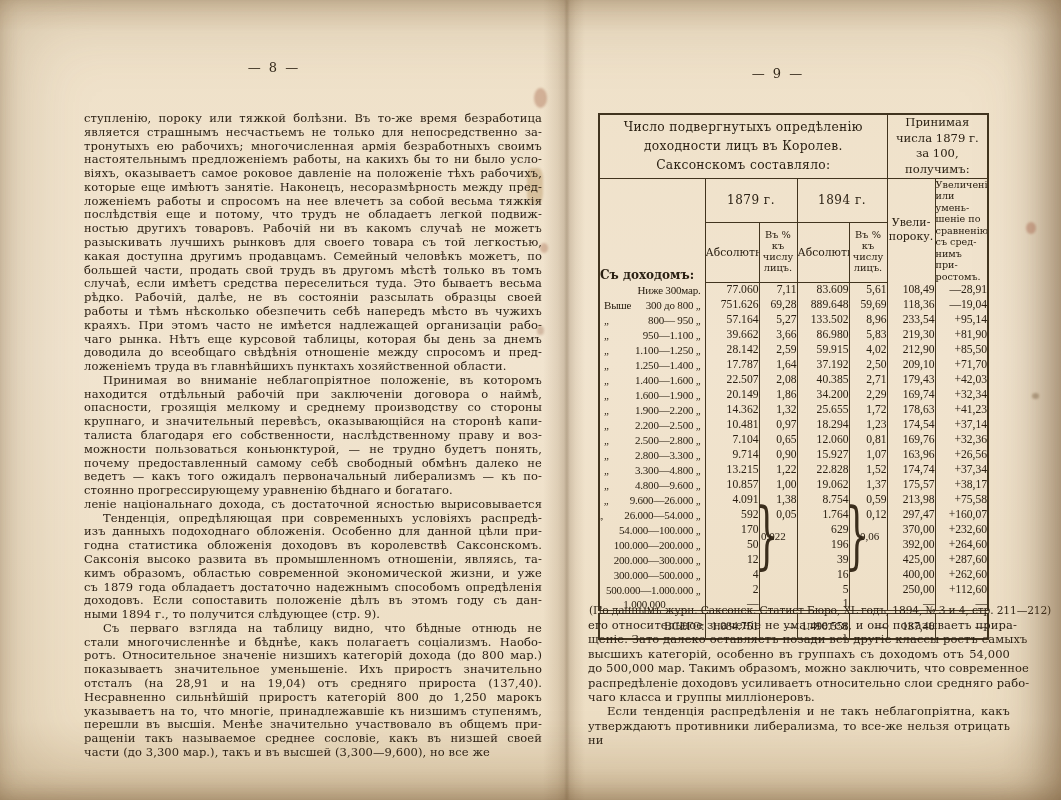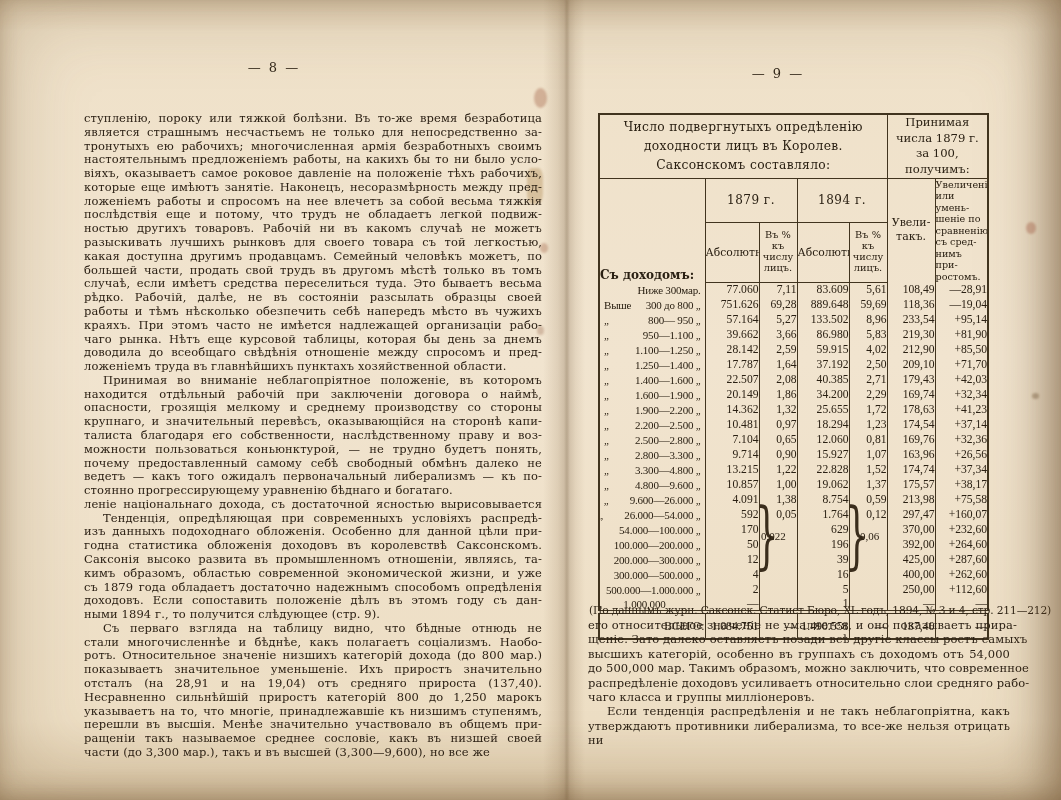--- a/index.html
+++ b/index.html
@@ -155,21 +155,21 @@
       <thead>
         <tr>
           <td colspan="5" class="titleL bB">Число подвергнутыхъ опредѣленію доходности лицъ въ Королев. Саксонскомъ составляло:</td>
           <td colspan="2" class="titleR bL bB">Принимая числа 1879 г. за 100, получимъ:</td>
         </tr>
         <tr>
           <td rowspan="2" class="income">Съ доходомъ:</td>
           <td colspan="2" class="year bL bB">1879 г.</td>
           <td colspan="2" class="year bL bB">1894 г.</td>
           <td rowspan="2" class="inch bL">Увели-
-такъ.</td>
+пороку.</td>
           <td rowspan="2" class="vsh bL">Увеличеніе
 или умень-
 шеніе по
 сравненію
 съ сред-
 нимъ при-
 ростомъ.</td>
         </tr>
         <tr class="hdrC">
           <td class="absh bL">Абсолютно.</td>

